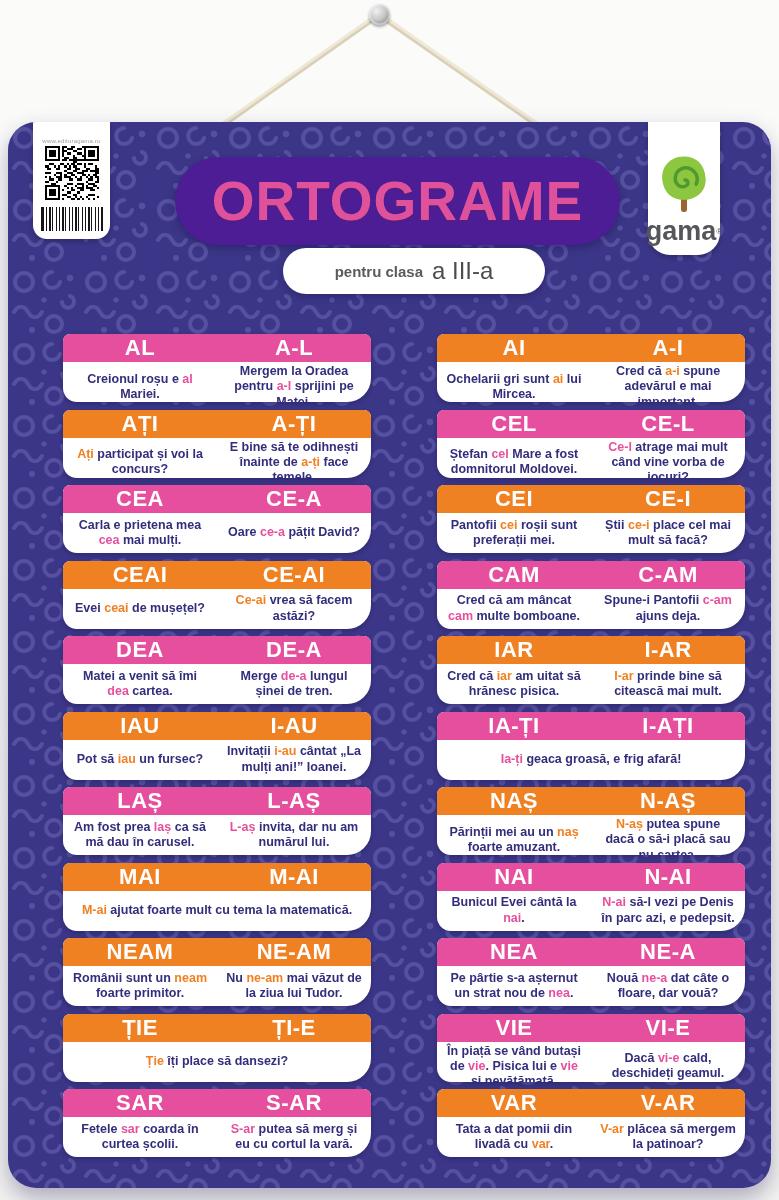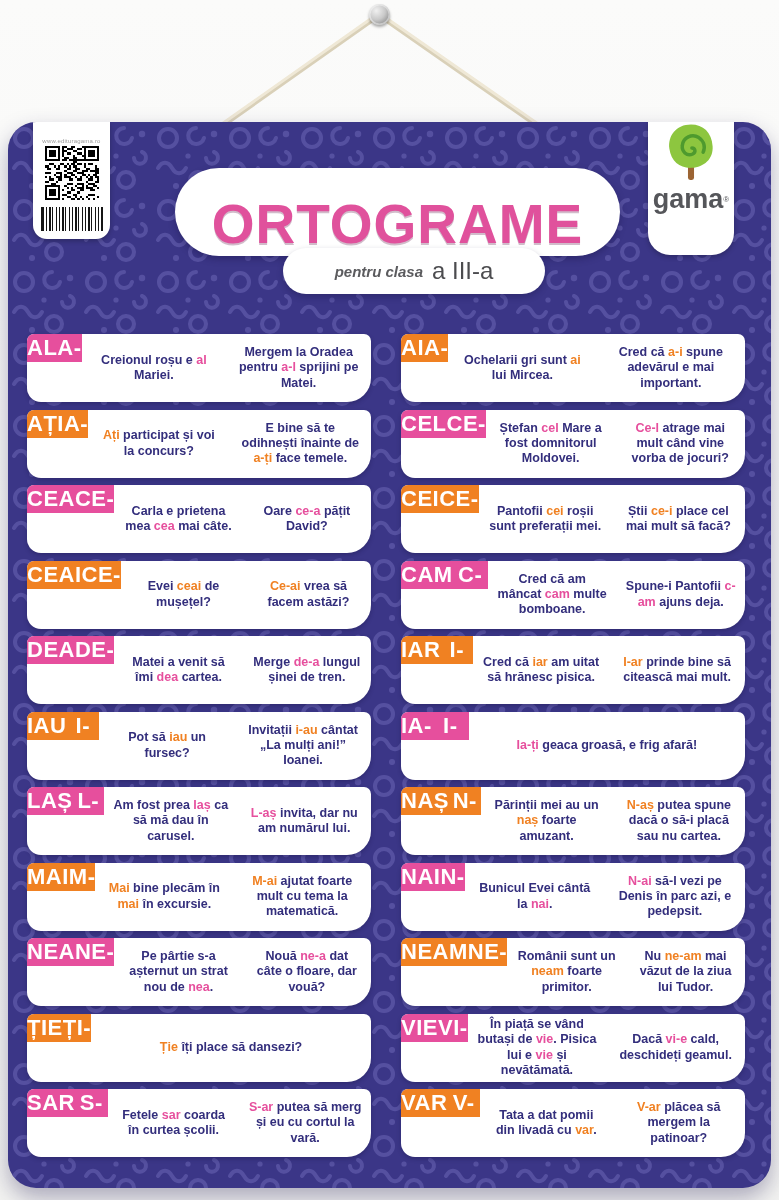--- a/index.html
+++ b/index.html
@@ -36,56 +36,57 @@
     border-radius:0 0 14px 14px;box-shadow:0 2px 5px rgba(0,0,0,.25);
     display:flex;flex-direction:column;align-items:center;padding-top:16px;box-sizing:border-box;z-index:4;
   }
   .qr-url{font-size:6px;color:#9a9a9a;letter-spacing:.2px;margin-bottom:2px;white-space:nowrap;}
   .qr-svg{width:54px;height:54px;}
   .barcode{width:58px;height:24px;margin-top:7px;
     background:repeating-linear-gradient(90deg,#151515 0 1px,#fff 1px 3px,#151515 3px 4px,#fff 4px 6px,#151515 6px 8px,#fff 8px 9px,#151515 9px 10px,#fff 10px 13px);
     border-left:2px solid #151515;border-right:2px solid #151515;}
 
   .brand-tab{
-    position:absolute;left:640px;top:0;width:86px;height:133px;background:#fff;
+    position:absolute;left:640px;top:0;width:72px;height:133px;background:#fff;
     border-radius:0 0 22px 22px;box-shadow:0 2px 5px rgba(0,0,0,.25);
-    display:flex;flex-direction:column;align-items:center;
+    display:flex;flex-direction:column;align-items:center;justify-content:flex-end;
     padding-bottom:10px;box-sizing:border-box;z-index:4;
   }
   .brand-name{font-size:27px;font-weight:800;color:#55565a;letter-spacing:0;line-height:1;}
   .brand-reg{font-size:8px;vertical-align:super;color:#55565a;}
 
   
   .banner{
-    position:absolute;left:167px;top:46px;width:445px;height:88px;background:#ffffff;
+    position:absolute;left:167px;top:35px;width:445px;height:88px;background:#4c1d95;
     border-radius:46px;box-shadow:0 3px 7px rgba(20,15,60,.35);
-    display:flex;align-items:flex-end;justify-content:center;z-index:5;
+    display:flex;align-items:center;justify-content:center;z-index:5;
   }
   .page-title{
     font-size:55px;font-weight:800;color:#e0519c;letter-spacing:1px;
     text-shadow:0 2px 0 rgba(104,32,80,.30);
   }
   .banner-sub{
     position:absolute;left:275px;top:126px;width:262px;height:46px;background:#fff;
     border-radius:24px;box-shadow:0 3px 6px rgba(20,15,60,.30);
     display:flex;align-items:center;justify-content:center;gap:9px;z-index:5;
   }
-  .subtitle-prefix{font-size:15px;font-weight:bold;color:#5b5b5e;font-style:italic;}
+  .subtitle-prefix{font-size:15px;font-weight:bold;color:#5b5b5e;}
   .subtitle-class{font-size:24px;font-weight:400;color:#4c4c4f;}
 
   
   .grid{
     position:absolute;left:19px;top:212px;width:718px;
     display:grid;grid-template-columns:344px 344px;column-gap:30px;
     grid-auto-rows:68px;row-gap:7.5px;z-index:5;
   }
   .card{
-    display:flex;flex-direction:row;background:#fff;overflow:hidden;
+    display:flex;flex-direction:column;background:#fff;overflow:hidden;
     border-radius:7px 7px 24px 14px;
     box-shadow:0 2px 4px rgba(20,15,60,.30);
+    margin-left:36px;
   }
   .card-header{height:28px;flex:0 0 28px;display:flex;}
   .card.pink .card-header{background:var(--pink,#e64f9d);}
   .card.orange .card-header{background:var(--orange,#f08122);}
   .term{
     flex:1;text-align:center;color:#fff;font-weight:800;font-size:22px;
     line-height:27px;letter-spacing:.5px;
   }
   .card-body{flex:1;display:flex;}
   .cell{
@@ -503,21 +504,21 @@
             </div>
           </div>
         </div>
         <div class="card pink">
           <div class="card-header">
             <span class="term">CEA</span>
             <span class="term">CE-A</span>
           </div>
           <div class="card-body">
             <div class="cell">
-              <p class="sent"><span>Carla e prietena mea </span><span class="hl">cea</span><span> mai câte.</span></p>
+              <p class="sent"><span>Carla e prietena mea </span><span class="hl">cea</span><span> mai mulți.</span></p>
             </div>
             <div class="cell">
               <p class="sent"><span>Oare </span><span class="hl">ce-a</span><span> pățit David?</span></p>
             </div>
           </div>
         </div>
         <div class="card orange">
           <div class="card-header">
             <span class="term">CEI</span>
             <span class="term">CE-I</span>
@@ -640,71 +641,68 @@
             </div>
           </div>
         </div>
         <div class="card orange">
           <div class="card-header">
             <span class="term">MAI</span>
             <span class="term">M-AI</span>
           </div>
           <div class="card-body">
             <div class="cell">
-              <p class="sent"><span class="hl">Mai</span><span> bine plecăm în </span><span class="hl">mai</span><span> în excursie.</span></p>
-            </div>
-            <div class="cell">
               <p class="sent"><span class="hl">M-ai</span><span> ajutat foarte mult cu tema la matematică.</span></p>
             </div>
           </div>
         </div>
         <div class="card pink">
           <div class="card-header">
             <span class="term">NAI</span>
             <span class="term">N-AI</span>
           </div>
           <div class="card-body">
             <div class="cell">
               <p class="sent"><span>Bunicul Evei cântă la </span><span class="hl">nai</span><span>.</span></p>
             </div>
             <div class="cell">
               <p class="sent"><span class="hl">N-ai</span><span> să-l vezi pe Denis în parc azi, e pedepsit.</span></p>
             </div>
           </div>
         </div>
+        <div class="card orange">
+          <div class="card-header">
+            <span class="term">NEAM</span>
+            <span class="term">NE-AM</span>
+          </div>
+          <div class="card-body">
+            <div class="cell">
+              <p class="sent"><span>Românii sunt un </span><span class="hl">neam</span><span> foarte primitor.</span></p>
+            </div>
+            <div class="cell">
+              <p class="sent"><span>Nu </span><span class="hl">ne-am</span><span> mai văzut de la ziua lui Tudor.</span></p>
+            </div>
+          </div>
+        </div>
         <div class="card pink">
           <div class="card-header">
             <span class="term">NEA</span>
             <span class="term">NE-A</span>
           </div>
           <div class="card-body">
             <div class="cell">
               <p class="sent"><span>Pe pârtie s-a așternut un strat nou de </span><span class="hl">nea</span><span>.</span></p>
             </div>
             <div class="cell">
               <p class="sent"><span>Nouă </span><span class="hl">ne-a</span><span> dat câte o floare, dar vouă?</span></p>
             </div>
           </div>
         </div>
         <div class="card orange">
           <div class="card-header">
-            <span class="term">NEAM</span>
-            <span class="term">NE-AM</span>
-          </div>
-          <div class="card-body">
-            <div class="cell">
-              <p class="sent"><span>Românii sunt un </span><span class="hl">neam</span><span> foarte primitor.</span></p>
-            </div>
-            <div class="cell">
-              <p class="sent"><span>Nu </span><span class="hl">ne-am</span><span> mai văzut de la ziua lui Tudor.</span></p>
-            </div>
-          </div>
-        </div>
-        <div class="card orange">
-          <div class="card-header">
             <span class="term">ȚIE</span>
             <span class="term">ȚI-E</span>
           </div>
           <div class="card-body">
             <div class="cell">
               <p class="sent"><span class="hl">Ție</span><span> îți place să dansezi?</span></p>
             </div>
           </div>
         </div>
         <div class="card pink">

